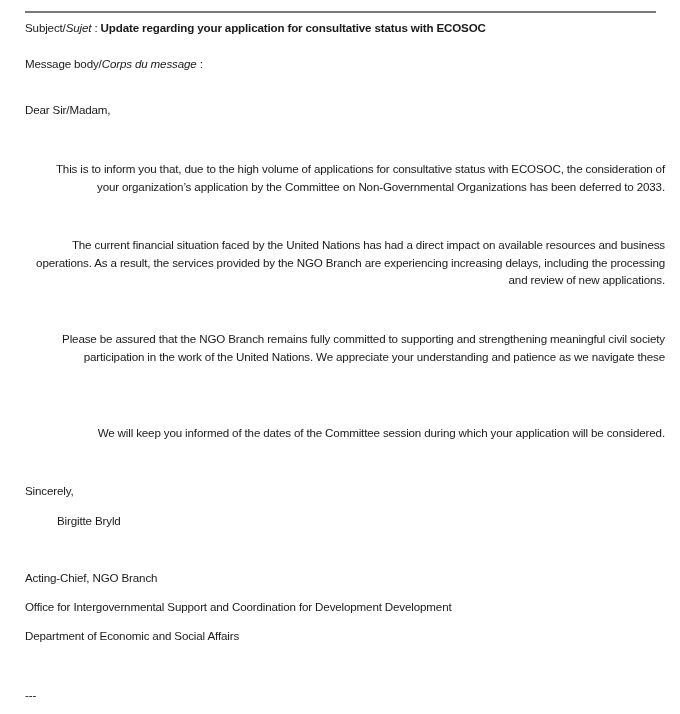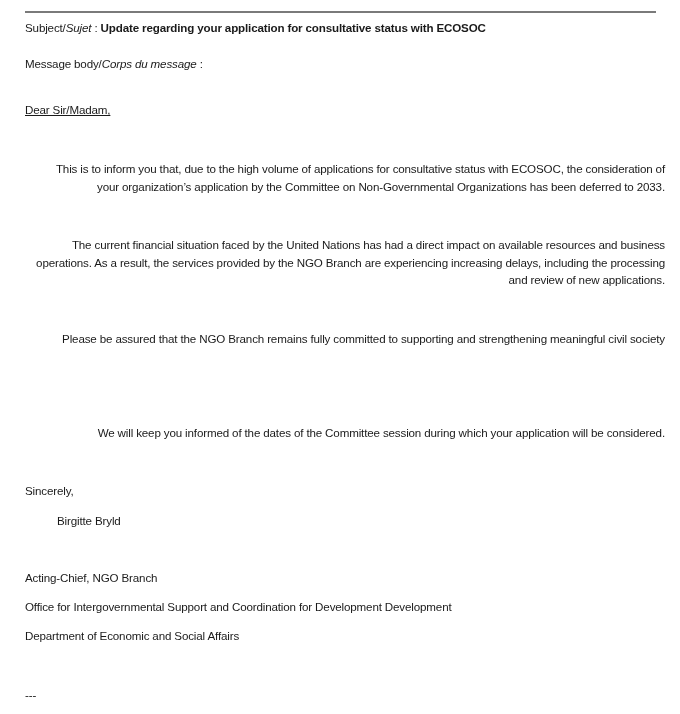--- a/index.html
+++ b/index.html
@@ -26,35 +26,36 @@
 <div class="rule"></div>
 
 <div class="line" style="top:21px;">
   <span>Subject/</span><i>Sujet</i><span> : </span><b>Update regarding your application for consultative status with ECOSOC</b>
 </div>
 
 <div class="line" style="top:57px;">
   <span>Message body/</span><i>Corps du message</i><span> :</span>
 </div>
 
-<div class="line" style="top:103px;text-decoration:underline;">Dear Sir/Madam,</div>
+<div class="line" style="top:103px;">Dear Sir/Madam,</div>
 
 <div class="para" style="top:160px;">
   <span class="l">This is to inform you that, due to the high volume of applications for consultative status with ECOSOC, the consideration of</span>
   <span class="l">your organization’s application by the Committee on Non-Governmental Organizations has been deferred to 2033.</span>
 </div>
 
 <div class="para" style="top:236px;">
   <span class="l">The current financial situation faced by the United Nations has had a direct impact on available resources and business</span>
   <span class="l">operations. As a result, the services provided by the NGO Branch are experiencing increasing delays, including the processing</span>
   <span class="l">and review of new applications.</span>
 </div>
 
 <div class="para" style="top:330px;">
   <span class="l">Please be assured that the NGO Branch remains fully committed to supporting and strengthening meaningful civil society</span>
+  <span class="l">participation in the work of the United Nations. We appreciate your understanding and patience as we navigate these</span>
 </div>
 
 <div class="para" style="top:424px;">
   <span class="l">We will keep you informed of the dates of the Committee session during which your application will be considered.</span>
 </div>
 
 <div class="line" style="top:484px;">Sincerely,</div>
 
 <div class="line" style="top:514px;margin-left:32px;">Birgitte Bryld</div>
 <div class="line" style="top:571px;">Acting-Chief, NGO Branch</div>

